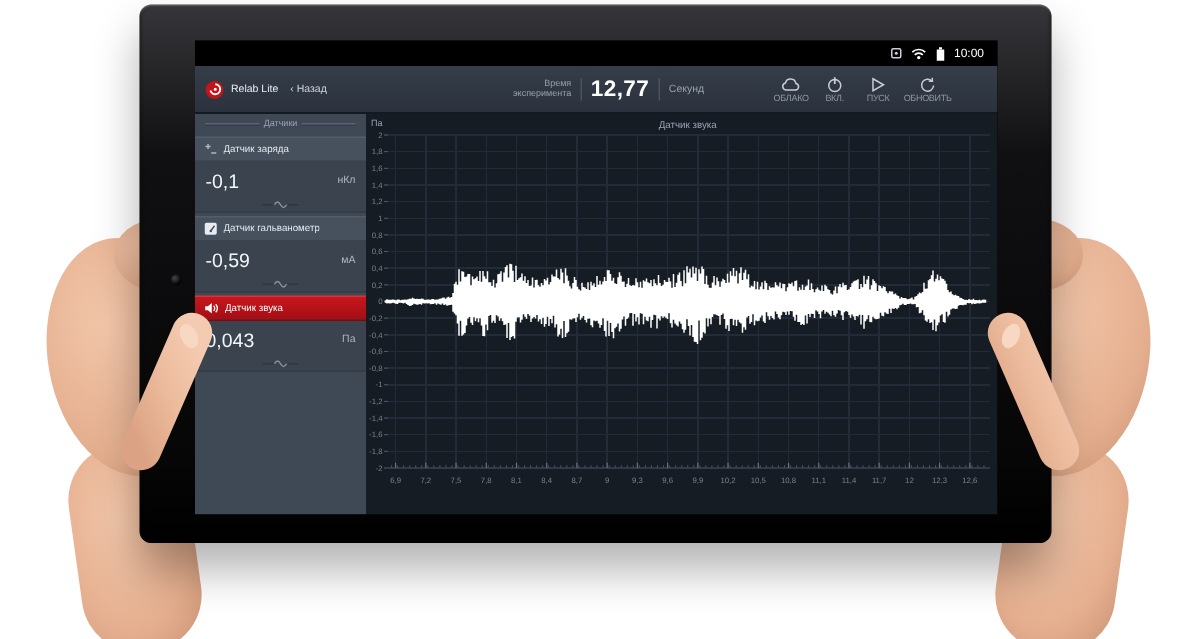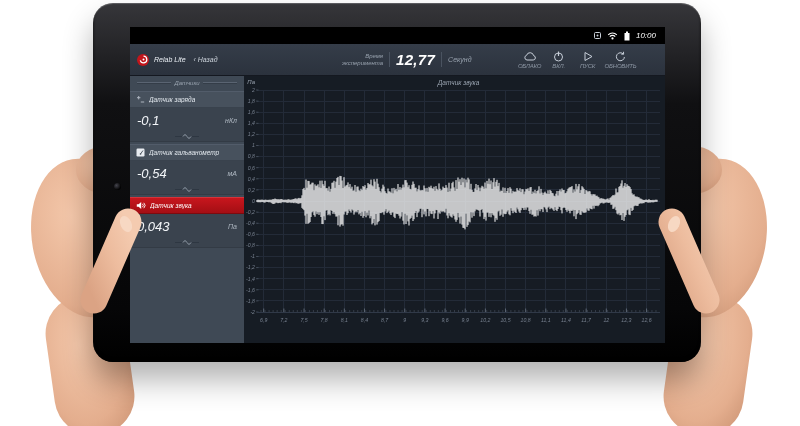--- a/index.html
+++ b/index.html
@@ -1,22 +1,22 @@
 <!DOCTYPE html>
 <html><head>
 <meta charset="utf-8">
 <style>
   html,body{margin:0;padding:0;background:#fff;}
   .stage{position:relative;width:800px;height:426px;background:#fff;overflow:hidden;font-family:"Liberation Sans",sans-serif;}
   .hands{position:absolute;left:0;top:0;width:800px;height:426px;pointer-events:none;}
 
   
-  .tablet{position:absolute;left:93px;top:3px;width:608px;height:359px;border-radius:20px;
+  .tablet{position:absolute;left:93px;top:3px;width:608px;height:359px;border-radius:8px;
     background:linear-gradient(180deg,#36363a,#101012 28%,#060607 85%,#000);
-    box-shadow:0 18px 30px rgba(0,0,0,.30), inset 0 1px 1px rgba(255,255,255,.22), inset 0 -2px 3px rgba(0,0,0,.9);font-style:italic;}
+    box-shadow:0 18px 30px rgba(0,0,0,.30), inset 0 1px 1px rgba(255,255,255,.22), inset 0 -2px 3px rgba(0,0,0,.9);}
   .camera{position:absolute;left:21px;top:180px;width:7px;height:7px;border-radius:50%;
     background:radial-gradient(circle at 35% 35%,#44444d,#000 72%);}
   .screen{position:absolute;left:37px;top:24px;width:535px;height:316px;background:#000;overflow:hidden;}
 
   
   .statusbar{height:17px;background:#000;display:flex;align-items:center;justify-content:flex-end;gap:5px;padding-right:9px;color:#fff;font-size:8px;}
 
   
   .toolbar{height:32px;background:linear-gradient(#353d49,#2b323d);border-bottom:1px solid #141820;display:flex;align-items:center;box-sizing:border-box;gap:34px;}
   .tb-left{width:114px;box-sizing:border-box;display:flex;align-items:center;gap:5px;padding-left:7px;flex:none;}
@@ -192,21 +192,21 @@
           <div class="sensor">
             <div class="sensor-head">
               <svg width="9" height="9">
                 <rect x="0.5" y="0.5" width="8" height="8" rx="1.2" fill="#e8ecf1"></rect>
                 <line x1="4.5" y1="6" x2="7" y2="2.5" stroke="#414a55" stroke-width="0.9"></line>
                 <circle cx="4.5" cy="6" r="0.8" fill="#414a55"></circle>
               </svg>
               <span class="s-name">Датчик гальванометр</span>
             </div>
             <div class="sensor-val">
-              <span class="v">-0,54</span>
+              <span class="v">-0,59</span>
               <span class="u">мА</span>
             </div>
             <div class="handle">
               <svg width="24" height="7">
                 <line x1="0" y1="3.5" x2="7" y2="3.5" stroke="#2e3742" stroke-width="1"></line>
                 <path d="M8 3.5 q2 -3.6 4 0 t4 0" fill="none" stroke="#8a94a0" stroke-width="1"></path>
                 <line x1="17" y1="3.5" x2="24" y2="3.5" stroke="#2e3742" stroke-width="1"></line>
               </svg>
             </div>
           </div>

